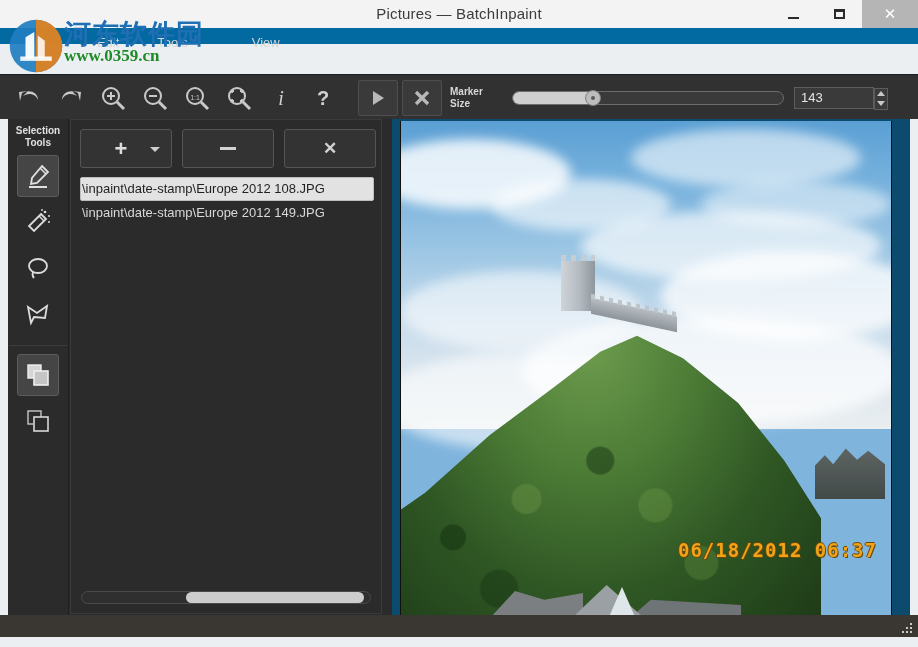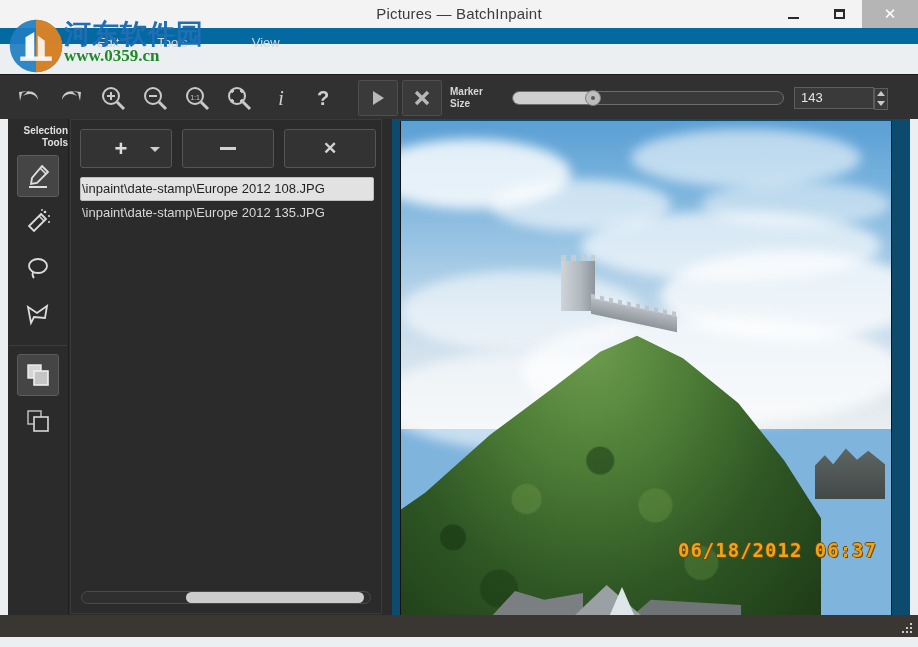--- a/index.html
+++ b/index.html
@@ -272,21 +272,21 @@
     left: 8px; top: 0;
     width: 60px; height: 497px;
     background: #2b2b2b;
     border-right: 1px solid #1f1f1f;
   }
   .sidebar-title {
     padding-top: 6px;
     font-size: 10px;
     font-weight: bold;
     color: #e0e0e0;
-    text-align: right;
+    text-align: center;
     line-height: 12px;
   }
   .tool-list {
     margin-top: 6px;
     display: flex;
     flex-direction: column;
     align-items: center;
   }
   .tool-btn {
     width: 40px; height: 40px;
@@ -773,21 +773,21 @@
         <div class="fbtn remove">
           <span class="dash"></span>
         </div>
         <div class="fbtn clear">
           <span class="xglyph">✕</span>
         </div>
       </div>
 
       <div class="file-list">
         <div class="file-row selected">\inpaint\date-stamp\Europe 2012 108.JPG</div>
-        <div class="file-row">\inpaint\date-stamp\Europe 2012 135.JPG</div>
+        <div class="file-row">\inpaint\date-stamp\Europe 2012 149.JPG</div>
       </div>
 
       <div class="hscroll">
         <div class="hscroll-thumb"></div>
       </div>
     </div>
 
     <div class="canvas-area">
       <div class="photo">
         <div class="sky"></div>

